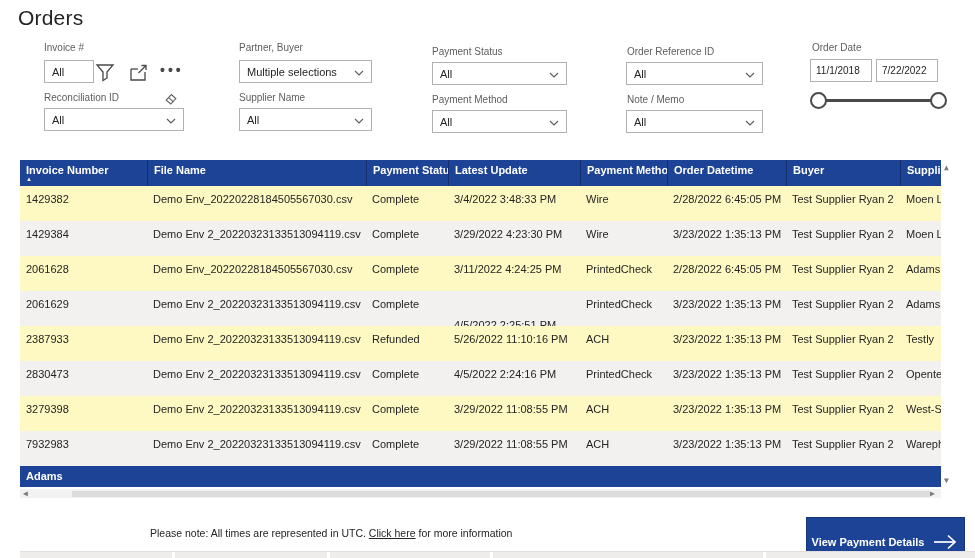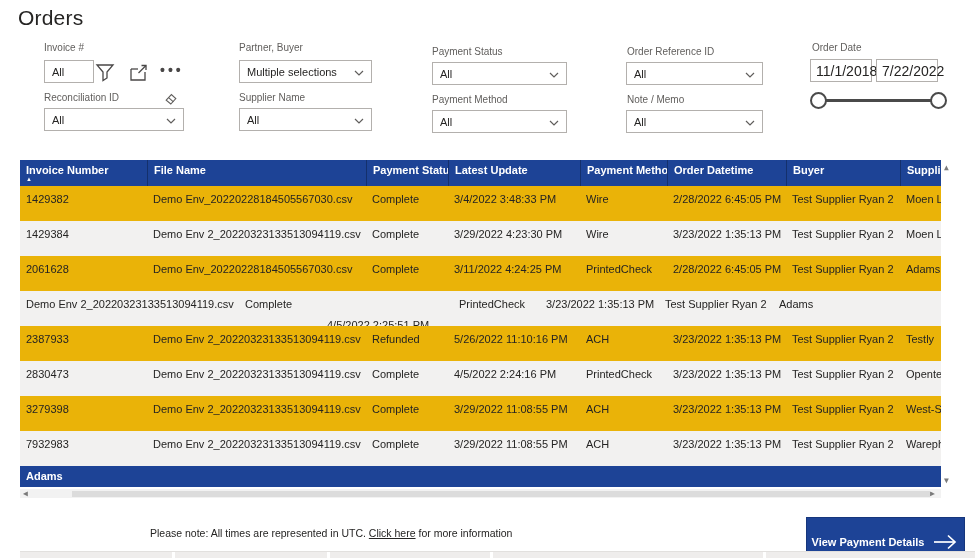--- a/index.html
+++ b/index.html
@@ -42,40 +42,40 @@
   .slider-track {
     height: 3px; background: #4a4a4a; border-radius: 2px;
   }
   .slider-handle {
     width: 17px; height: 17px; border-radius: 50%;
     background: #fff; border: 2px solid #4a4a4a;
   }
   .date-box {
     border: 1px solid #b3b0ad; background: #fff;
     width: 62px; height: 23px;
-    font-size: 14px; color: #252423;
+    font-size: 10px; color: #252423;
     display: flex; align-items: center; padding-left: 5px;
     white-space: nowrap;
   }
 
   
   #orders-table { left: 20px; top: 160px; width: 921px; }
   .thead { display: flex; background: var(--accent); height: 26px; }
   .th {
     color: #fff; font-size: 11px; font-weight: bold;
     padding: 4px 0 0 6px;
     white-space: nowrap; overflow: hidden;
     position: relative; flex: 0 0 auto;
   }
   .th + .th { border-left: 1px solid rgba(0,0,0,0.28); }
   .sort-arrow {
     position: absolute; left: 6px; top: 16px;
     font-size: 6px; line-height: 6px; color: #fff;
   }
-  .tr { display: flex; height: 35px; background: #eab308; }
+  .tr { display: flex; height: 35px; background: #fef9c3; }
   .tr.alt { background: #f2f1f0; }
   .td {
     font-size: 11px; color: #252423;
     padding: 7px 0 0 6px;
     white-space: nowrap; overflow: hidden;
     flex: 0 0 auto;
   }
   .total-row { display: flex; height: 21px; background: var(--accent); }
   .total-row .td { color: #fff; font-weight: bold; padding-top: 4px; }
 
@@ -235,20 +235,21 @@
       <div class="td" style="width: 127px;">2061628</div>
       <div class="td" style="width: 219px;">Demo Env_20220228184505567030.csv</div>
       <div class="td" style="width: 82px;">Complete</div>
       <div class="td" style="width: 132px;">3/11/2022 4:24:25 PM</div>
       <div class="td" style="width: 87px;">PrintedCheck</div>
       <div class="td" style="width: 119px;">2/28/2022 6:45:05 PM</div>
       <div class="td" style="width: 114px;">Test Supplier Ryan 2</div>
       <div class="td" style="width: 41px;">Adams Gr</div>
     </div>
     <div class="tr alt">
+      <div class="td" style="width: 127px;">2061629</div>
       <div class="td" style="width: 219px;">Demo Env 2_20220323133513094119.csv</div>
       <div class="td" style="width: 82px;">Complete</div>
       <div class="td" style="width: 132px; margin-top: 21px;">4/5/2022 2:25:51 PM</div>
       <div class="td" style="width: 87px;">PrintedCheck</div>
       <div class="td" style="width: 119px;">3/23/2022 1:35:13 PM</div>
       <div class="td" style="width: 114px;">Test Supplier Ryan 2</div>
       <div class="td" style="width: 41px;">Adams Gr</div>
     </div>
     <div class="tr">
       <div class="td" style="width: 127px;">2387933</div>

